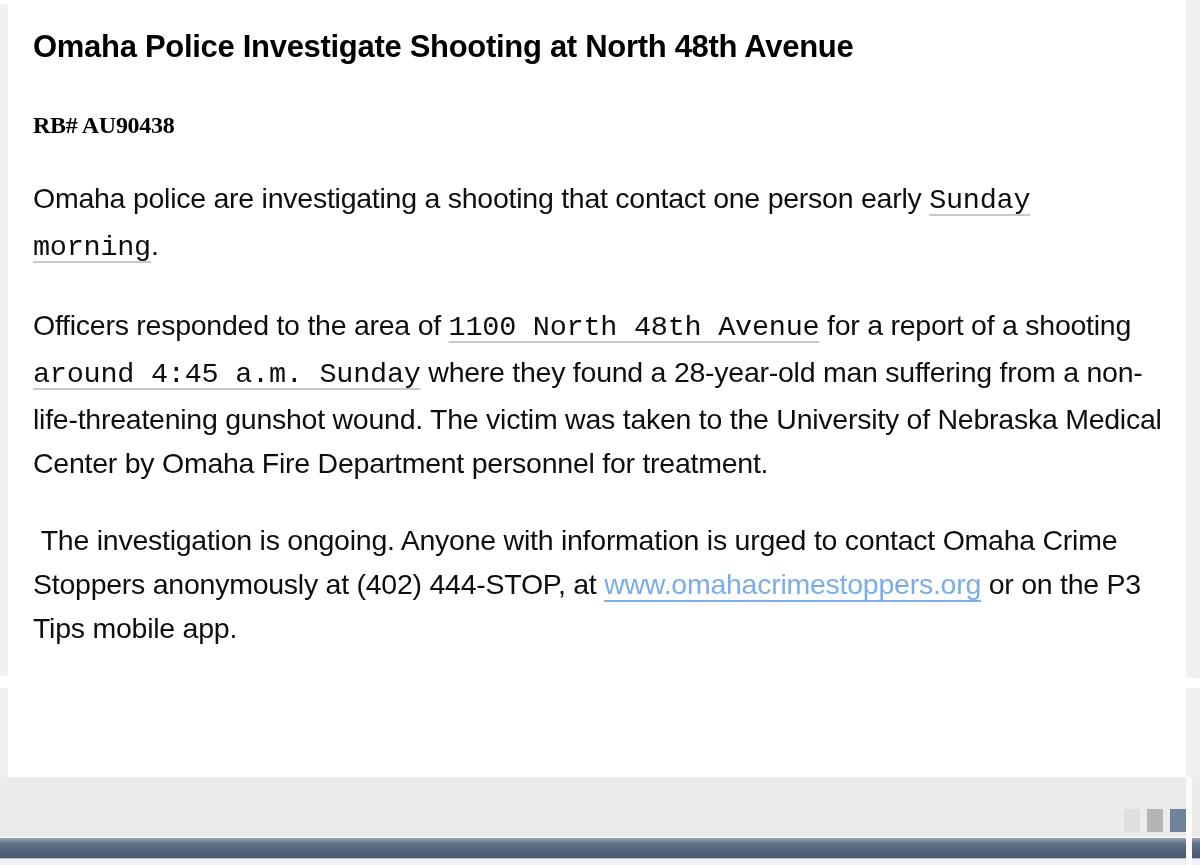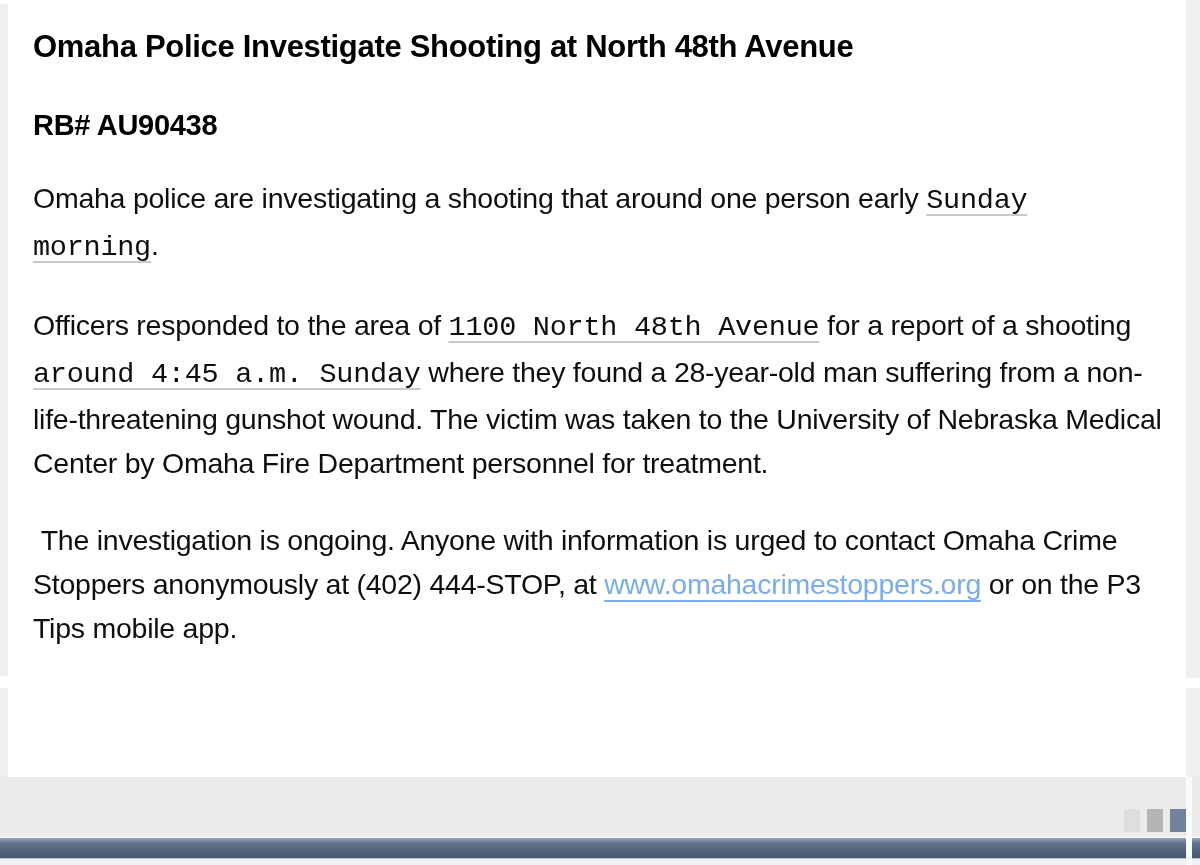--- a/index.html
+++ b/index.html
@@ -19,22 +19,22 @@
 
   
   .content { position: absolute; left: 33px; top: 0; width: 1130px; color: var(--text, #0e0e0e); }
   h1.headline {
     margin: 28px 0 0 0;
     font-size: 31px; line-height: 38px; font-weight: 800;
     letter-spacing: -0.3px; color: #000;
   }
   .case-number {
     margin: 41px 0 0 0;
-    font-size: 29px; line-height: 36px; font-weight: 800;
-    letter-spacing: -0.3px; color: #000;
+    font-size: 24px; line-height: 36px; font-weight: 800;
+    letter-spacing: -0.3px; color: #000; font-family: Liberation Serif, serif;
   }
   .para {
     margin: 33px 0 0 0;
     font-size: 28.5px; line-height: 44px; font-weight: 400;
     letter-spacing: -0.25px;
   }
   .detected {
     text-decoration: underline;
     text-decoration-color: var(--detected-underline, #c9c9c9);
     text-decoration-thickness: 2px;
@@ -70,21 +70,21 @@
 
   <div class="edge-left"></div>
   <div class="edge-right"></div>
   <div class="edge-gap-left"></div>
   <div class="edge-gap-right"></div>
 
   <div class="content">
     <h1 class="headline">Omaha Police Investigate Shooting at North 48th Avenue</h1>
     <div class="case-number">RB# AU90438</div>
     <div id="paragraphs">
-        <p class="para"><span>Omaha police are investigating a shooting that around one person early </span><span class="detected">Sunday morning</span><span>.</span></p>
+        <p class="para"><span>Omaha police are investigating a shooting that contact one person early </span><span class="detected">Sunday morning</span><span>.</span></p>
         <p class="para"><span>Officers responded to the area of </span><span class="detected">1100 North 48th Avenue</span><span> for a report of a shooting </span><span class="detected">around 4:45 a.m. Sunday</span><span> where they found a 28-year-old man suffering from a non-life-threatening gunshot wound. The victim was taken to the University of Nebraska Medical Center by Omaha Fire Department personnel for treatment.</span></p>
         <p class="para"><span>&nbsp;The investigation is ongoing. Anyone with information is urged to contact Omaha Crime Stoppers anonymously at (402) 444-STOP, at </span><a class="link" href="#">www.omahacrimestoppers.org</a><span> or on the P3 Tips mobile app.</span></p>
       </div>
   </div>
 
   <div class="band"></div>
   <div class="squares" id="squares">
       <div class="bsq" style="background: rgb(222, 222, 220);"></div>
       <div class="bsq" style="background: rgb(181, 182, 180);"></div>
       <div class="bsq" style="background: rgb(113, 131, 155);"></div>

